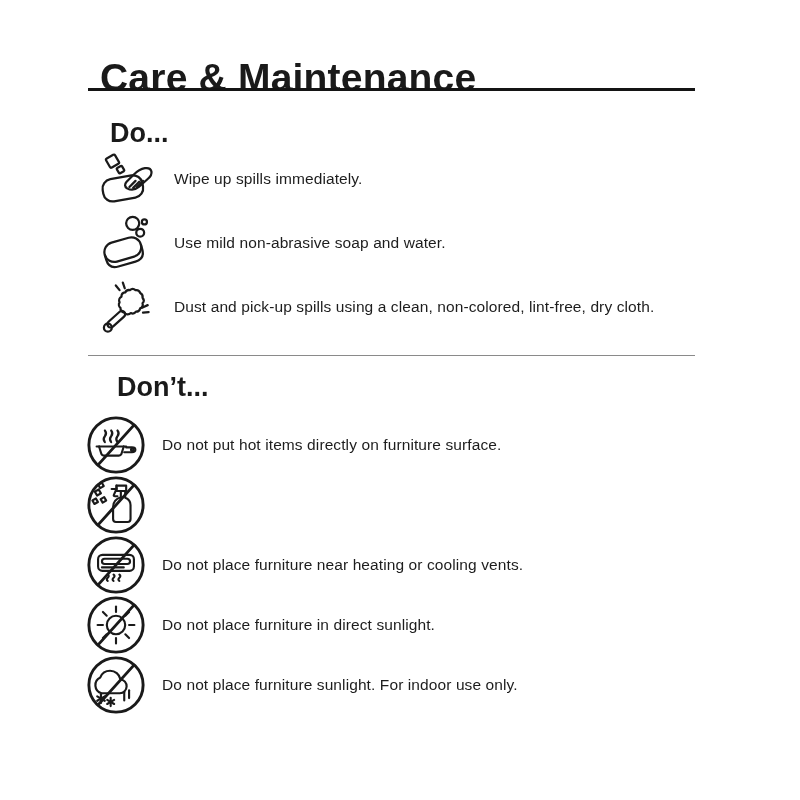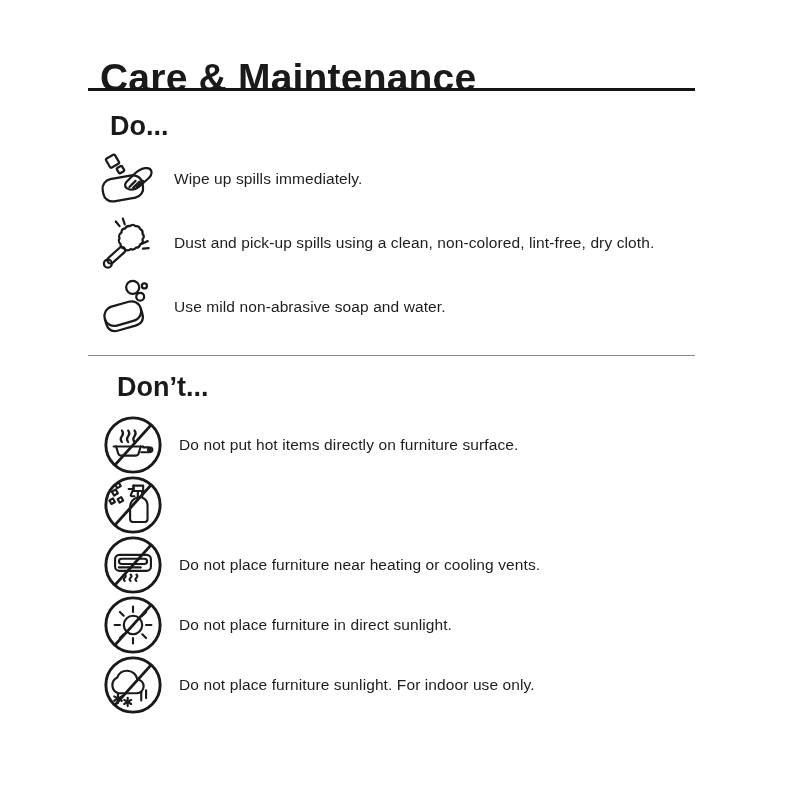--- a/index.html
+++ b/index.html
@@ -37,38 +37,38 @@
   }
   .section-heading {
     position: absolute;
     margin: 0;
     left: 110px;
     font-size: 27px;
     font-weight: 700;
     color: var(--heading-text, #1a1a1a);
     line-height: 1;
   }
-  .do-heading { top: 113px; }
+  .do-heading { top: 120px; }
   .dont-heading { top: 374px; margin-left: 7px; }
   .section-rule {
     position: absolute;
     left: 88px;
     top: 355px;
     width: 607px;
     height: 1px;
     background: var(--rule-light, #8a8a8a);
   }
   .item-list {
     position: absolute;
     display: flex;
     flex-direction: column;
     justify-content: center;
   }
   .do-list { left: 95px; top: 147px; }
-  .dont-list { left: 100px; top: 415px; }
+  .dont-list { left: 83px; top: 415px; }
   .row {
     display: flex;
     align-items: center;
   }
   .do-list .row { height: 64px; }
   .dont-list .row { height: 60px; }
   .icon-cell {
     width: 66px;
     min-width: 66px;
     height: 100%;
@@ -109,45 +109,45 @@
           <path d="M37.5 41.5 L44 35"></path>
           <path d="M41.5 40.5 L48 34"></path>
         </svg>
       </span>
       <span class="item-text">Wipe up spills immediately.</span>
     </div>
 
     <div class="row">
       <span class="icon-cell">
         <svg viewBox="0 0 64 64" width="60" height="60" fill="none" stroke="currentColor" stroke-width="2.4" stroke-linecap="round" stroke-linejoin="round">
+          <circle cx="37" cy="11" r="7"></circle>
+          <circle cx="49.5" cy="9.5" r="2.7"></circle>
+          <circle cx="45" cy="21" r="4.2"></circle>
+          <g transform="rotate(-16 27 41)">
+            <rect x="7" y="28.5" width="40" height="21" rx="10.5"></rect>
+            <path d="M7 39.5 L7 44.5 Q7 55 17.5 55 L36.5 55 Q47 55 47 44.5 L47 39.5"></path>
+          </g>
+        </svg>
+      </span>
+      <span class="item-text">Use mild non-abrasive soap and water.</span>
+    </div>
+
+    <div class="row">
+      <span class="icon-cell">
+        <svg viewBox="0 0 64 64" width="60" height="60" fill="none" stroke="currentColor" stroke-width="2.4" stroke-linecap="round" stroke-linejoin="round">
           <circle cx="10.5" cy="54" r="4.2"></circle>
           <rect x="8" y="41.5" width="23" height="7" rx="3.5" transform="rotate(-42 19.5 45)"></rect>
           <path d="M28 38 a4.5 4.5 0 0 1 -4 -5 a4.5 4.5 0 0 1 -1 -6 a4.5 4.5 0 0 1 2 -6 a4.5 4.5 0 0 1 4 -4.5 a4.5 4.5 0 0 1 5 -2.5 a4.5 4.5 0 0 1 6 0 a4.5 4.5 0 0 1 5 3 a4.5 4.5 0 0 1 2.5 5 a4.5 4.5 0 0 1 0 6 a4.5 4.5 0 0 1 -2.5 5.5 a4.5 4.5 0 0 1 -4.5 3.5 a4.5 4.5 0 0 1 -5.5 1.5 a4.5 4.5 0 0 1 -7 -0.5 z"></path>
           <path d="M19 9 L23 14"></path>
           <path d="M26.5 6 L28.5 12"></path>
           <path d="M53 30 L47.5 32.5"></path>
           <path d="M54 37.5 L48 38"></path>
         </svg>
       </span>
       <span class="item-text">Dust and pick-up spills using a clean, non-colored, lint-free, dry cloth.</span>
-    </div>
-
-    <div class="row">
-      <span class="icon-cell">
-        <svg viewBox="0 0 64 64" width="60" height="60" fill="none" stroke="currentColor" stroke-width="2.4" stroke-linecap="round" stroke-linejoin="round">
-          <circle cx="37" cy="11" r="7"></circle>
-          <circle cx="49.5" cy="9.5" r="2.7"></circle>
-          <circle cx="45" cy="21" r="4.2"></circle>
-          <g transform="rotate(-16 27 41)">
-            <rect x="7" y="28.5" width="40" height="21" rx="10.5"></rect>
-            <path d="M7 39.5 L7 44.5 Q7 55 17.5 55 L36.5 55 Q47 55 47 44.5 L47 39.5"></path>
-          </g>
-        </svg>
-      </span>
-      <span class="item-text">Use mild non-abrasive soap and water.</span>
     </div>
 
   </div>
 
   <div class="section-rule"></div>
 
   <h2 class="section-heading dont-heading">Don’t...</h2>
 
   <div class="item-list dont-list">
 

